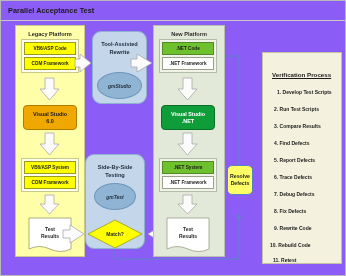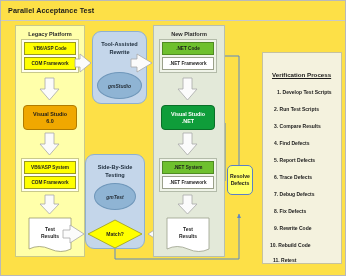--- a/index.html
+++ b/index.html
@@ -1,17 +1,17 @@
 <!DOCTYPE html>
 <html><head>
 <meta charset="utf-8">
 <style>
   html,body{margin:0;padding:0;background:#fff;}
   body{width:346px;height:276px;font-family:"Liberation Sans",sans-serif;overflow:hidden;}
-  #canvas{position:relative;width:346px;height:276px;background:#fde047;border:1px solid #b9b9b9;box-sizing:border-box;}
+  #canvas{position:relative;width:346px;height:276px;background:#8b5cf6;border:1px solid #b9b9b9;box-sizing:border-box;}
   .ttl{position:absolute;left:7px;top:5px;font-size:7.2px;font-weight:bold;color:#1a1a1a;letter-spacing:.1px;}
   .hr{position:absolute;left:0;top:19px;width:100%;height:1px;background:#c8c8c8;}
 
   .swim{position:absolute;box-sizing:border-box;}
   .legacy{left:14px;top:24px;width:70px;height:232px;background:#ffffaa;border:1px solid #c9c98b;}
   .newp{left:152px;top:24px;width:72px;height:232px;background:#e3e9d9;border:1px solid #b7bfae;}
   .verif{left:261px;top:51px;width:80px;height:212px;background:#f4f2de;border:1px solid #c6c2a0;}
 
   .swimttl{position:absolute;width:100%;text-align:center;top:5px;font-size:5.6px;font-weight:bold;color:#2b2b2b;}
 

